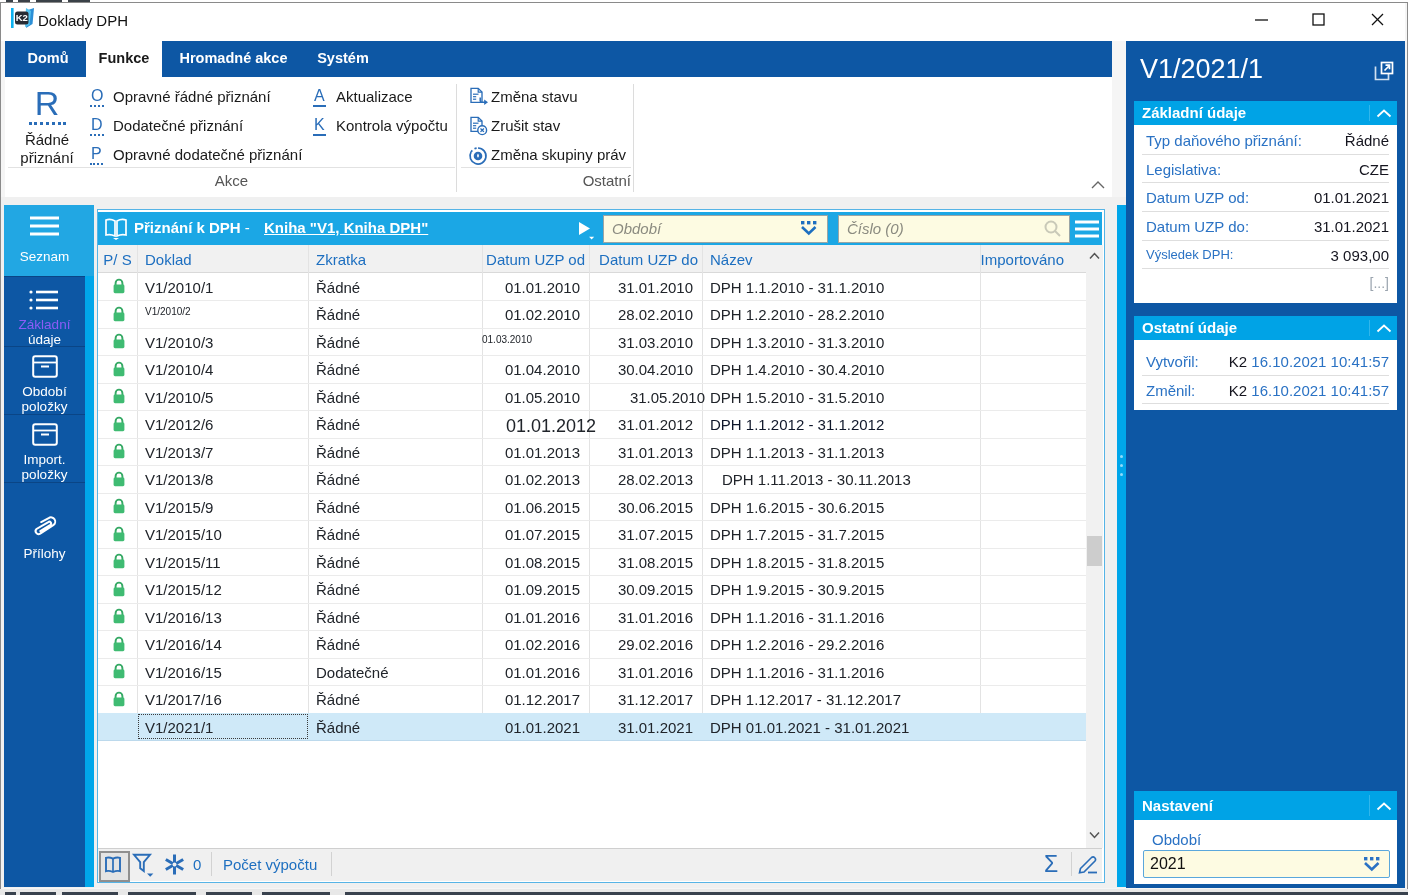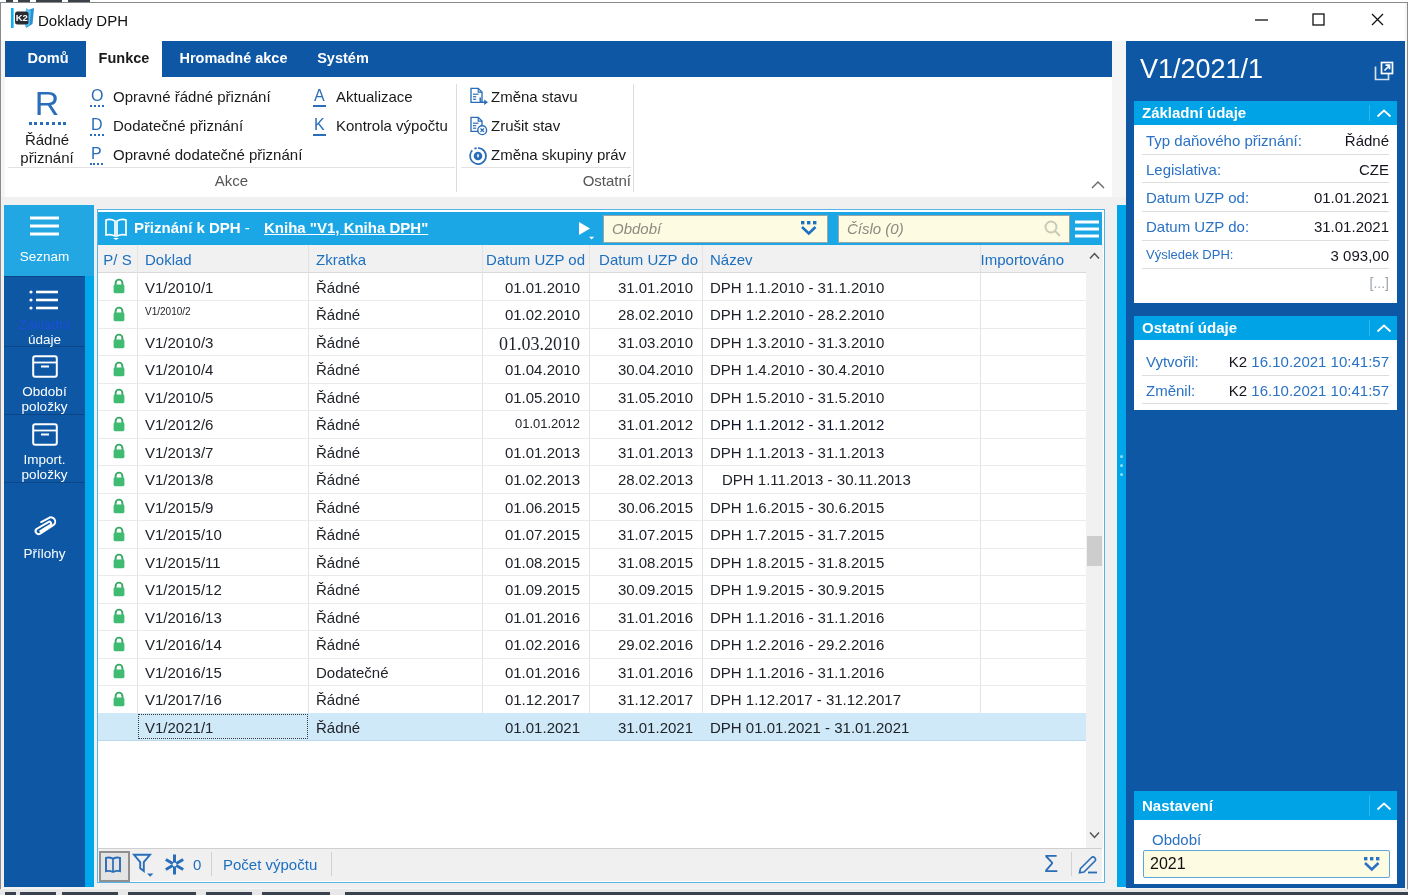--- a/index.html
+++ b/index.html
@@ -99,21 +99,21 @@
 <div class="ab" style="left:4px;top:414px;width:81px;height:1px;background:#0a4586;"></div>
 <div class="ab" style="left:4px;top:482px;width:81px;height:1px;background:#0a4586;"></div>
 <svg class="ab" style="left:29px;top:289px" width="31" height="22" viewBox="0 0 31 22">
 <circle cx="2" cy="3" r="1.6" fill="#fff"></circle>
     <circle cx="2" cy="11" r="1.6" fill="#fff"></circle>
     <circle cx="2" cy="19" r="1.6" fill="#fff"></circle>
 <line x1="7" y1="3" x2="29" y2="3" stroke="#fff" stroke-width="2.6"></line>
 <line x1="7" y1="11" x2="29" y2="11" stroke="#fff" stroke-width="2.6"></line>
 <line x1="7" y1="19" x2="29" y2="19" stroke="#fff" stroke-width="2.6"></line>
 </svg>
-<div class="txt" style="left:4px;top:317px;width:81px;text-align:center;font-size:13.5px;color:#1d4ed8;">Základní</div>
+<div class="txt" style="left:4px;top:317px;width:81px;text-align:center;font-size:13.5px;color:#8b5cf6;">Základní</div>
 <div class="txt" style="left:4px;top:332px;width:81px;text-align:center;font-size:13.5px;color:#fff;">údaje</div>
 <svg class="ab" style="left:32px;top:355px" width="26" height="23" viewBox="0 0 26 23">
 <rect x="1.2" y="1.2" width="23.6" height="20.6" rx="2" fill="none" stroke="#fff" stroke-width="2"></rect>
 <line x1="1.5" y1="7.5" x2="24.5" y2="7.5" stroke="#fff" stroke-width="1.8"></line>
 <line x1="9" y1="11.5" x2="17" y2="11.5" stroke="#fff" stroke-width="2"></line>
 </svg>
 <div class="txt" style="left:4px;top:384px;width:81px;text-align:center;font-size:13.5px;color:#fff;">Období</div>
 <div class="txt" style="left:4px;top:399px;width:81px;text-align:center;font-size:13.5px;color:#fff;">položky</div>
 <svg class="ab" style="left:32px;top:423px" width="26" height="23" viewBox="0 0 26 23">
 <rect x="1.2" y="1.2" width="23.6" height="20.6" rx="2" fill="none" stroke="#fff" stroke-width="2"></rect>
@@ -192,51 +192,51 @@
 <div class="txt" style="left:482px;top:306.0px;width:98px;text-align:right;font-size:15px;color:#20242a;">01.02.2010</div>
 <div class="txt" style="left:589px;top:306.0px;width:104px;text-align:right;font-size:15px;color:#20242a;">28.02.2010</div>
 <div class="txt" style="left:710px;top:306.0px;font-size:15px;color:#20242a;">DPH 1.2.2010 - 28.2.2010</div>
 <div class="ab" style="left:98px;top:327.5px;width:988px;height:27.5px;border-bottom:1px solid #ebebeb;"></div>
 <svg class="ab" style="left:111px;top:333.0px" width="16" height="16" viewBox="0 0 16 16">
 <path d="M4.6 7 V5 a3.4 3.4 0 0 1 6.8 0 V7" fill="none" stroke="#35a964" stroke-width="1.9"></path>
 <rect x="2.6" y="6.6" width="10.8" height="8.6" rx="1.4" fill="#3fbb72"></rect>
 </svg>
 <div class="txt" style="left:145px;top:333.5px;font-size:15px;color:#20242a;">V1/2010/3</div>
 <div class="txt" style="left:316px;top:333.5px;font-size:15px;color:#20242a;">Řádné</div>
-<div class="txt" style="left:482px;top:333.5px;width:98px;text-align:right;font-size:18px;color:#20242a;font-family:Liberation Serif, serif;">01.03.2010</div>
+<div class="txt" style="left:482px;top:333.5px;width:98px;font-size:10px;color:#20242a;">01.03.2010</div>
 <div class="txt" style="left:589px;top:333.5px;width:104px;text-align:right;font-size:15px;color:#20242a;">31.03.2010</div>
 <div class="txt" style="left:710px;top:333.5px;font-size:15px;color:#20242a;">DPH 1.3.2010 - 31.3.2010</div>
 <div class="ab" style="left:98px;top:355.0px;width:988px;height:27.5px;border-bottom:1px solid #ebebeb;"></div>
 <svg class="ab" style="left:111px;top:360.5px" width="16" height="16" viewBox="0 0 16 16">
 <path d="M4.6 7 V5 a3.4 3.4 0 0 1 6.8 0 V7" fill="none" stroke="#35a964" stroke-width="1.9"></path>
 <rect x="2.6" y="6.6" width="10.8" height="8.6" rx="1.4" fill="#3fbb72"></rect>
 </svg>
 <div class="txt" style="left:145px;top:361.0px;font-size:15px;color:#20242a;">V1/2010/4</div>
 <div class="txt" style="left:316px;top:361.0px;font-size:15px;color:#20242a;">Řádné</div>
 <div class="txt" style="left:482px;top:361.0px;width:98px;text-align:right;font-size:15px;color:#20242a;">01.04.2010</div>
 <div class="txt" style="left:589px;top:361.0px;width:104px;text-align:right;font-size:15px;color:#20242a;">30.04.2010</div>
 <div class="txt" style="left:710px;top:361.0px;font-size:15px;color:#20242a;">DPH 1.4.2010 - 30.4.2010</div>
 <div class="ab" style="left:98px;top:382.5px;width:988px;height:27.5px;border-bottom:1px solid #ebebeb;"></div>
 <svg class="ab" style="left:111px;top:388.0px" width="16" height="16" viewBox="0 0 16 16">
 <path d="M4.6 7 V5 a3.4 3.4 0 0 1 6.8 0 V7" fill="none" stroke="#35a964" stroke-width="1.9"></path>
 <rect x="2.6" y="6.6" width="10.8" height="8.6" rx="1.4" fill="#3fbb72"></rect>
 </svg>
 <div class="txt" style="left:145px;top:388.5px;font-size:15px;color:#20242a;">V1/2010/5</div>
 <div class="txt" style="left:316px;top:388.5px;font-size:15px;color:#20242a;">Řádné</div>
 <div class="txt" style="left:482px;top:388.5px;width:98px;text-align:right;font-size:15px;color:#20242a;">01.05.2010</div>
-<div class="txt" style="left:589px;top:388.5px;width:104px;text-align:right;font-size:15px;color:#20242a;">31.05.2010</div>
+<div class="txt" style="left:589px;top:388.5px;width:104px;text-align:right;font-size:15px;color:#20242a;padding-left:12px;">31.05.2010</div>
 <div class="txt" style="left:710px;top:388.5px;font-size:15px;color:#20242a;">DPH 1.5.2010 - 31.5.2010</div>
 <div class="ab" style="left:98px;top:410.0px;width:988px;height:27.5px;border-bottom:1px solid #ebebeb;"></div>
 <svg class="ab" style="left:111px;top:415.5px" width="16" height="16" viewBox="0 0 16 16">
 <path d="M4.6 7 V5 a3.4 3.4 0 0 1 6.8 0 V7" fill="none" stroke="#35a964" stroke-width="1.9"></path>
 <rect x="2.6" y="6.6" width="10.8" height="8.6" rx="1.4" fill="#3fbb72"></rect>
 </svg>
 <div class="txt" style="left:145px;top:416.0px;font-size:15px;color:#20242a;">V1/2012/6</div>
 <div class="txt" style="left:316px;top:416.0px;font-size:15px;color:#20242a;">Řádné</div>
-<div class="txt" style="left:482px;top:416.0px;width:98px;text-align:right;font-size:13px;color:#20242a;">01.01.2012</div>
+<div class="txt" style="left:482px;top:416.0px;width:98px;text-align:right;font-size:18px;color:#20242a;padding-left:16px;">01.01.2012</div>
 <div class="txt" style="left:589px;top:416.0px;width:104px;text-align:right;font-size:15px;color:#20242a;">31.01.2012</div>
 <div class="txt" style="left:710px;top:416.0px;font-size:15px;color:#0f172a;">DPH 1.1.2012 - 31.1.2012</div>
 <div class="ab" style="left:98px;top:437.5px;width:988px;height:27.5px;border-bottom:1px solid #ebebeb;"></div>
 <svg class="ab" style="left:111px;top:443.0px" width="16" height="16" viewBox="0 0 16 16">
 <path d="M4.6 7 V5 a3.4 3.4 0 0 1 6.8 0 V7" fill="none" stroke="#35a964" stroke-width="1.9"></path>
 <rect x="2.6" y="6.6" width="10.8" height="8.6" rx="1.4" fill="#3fbb72"></rect>
 </svg>
 <div class="txt" style="left:145px;top:443.5px;font-size:15px;color:#20242a;">V1/2013/7</div>
 <div class="txt" style="left:316px;top:443.5px;font-size:15px;color:#20242a;">Řádné</div>
 <div class="txt" style="left:482px;top:443.5px;width:98px;text-align:right;font-size:15px;color:#20242a;">01.01.2013</div>

